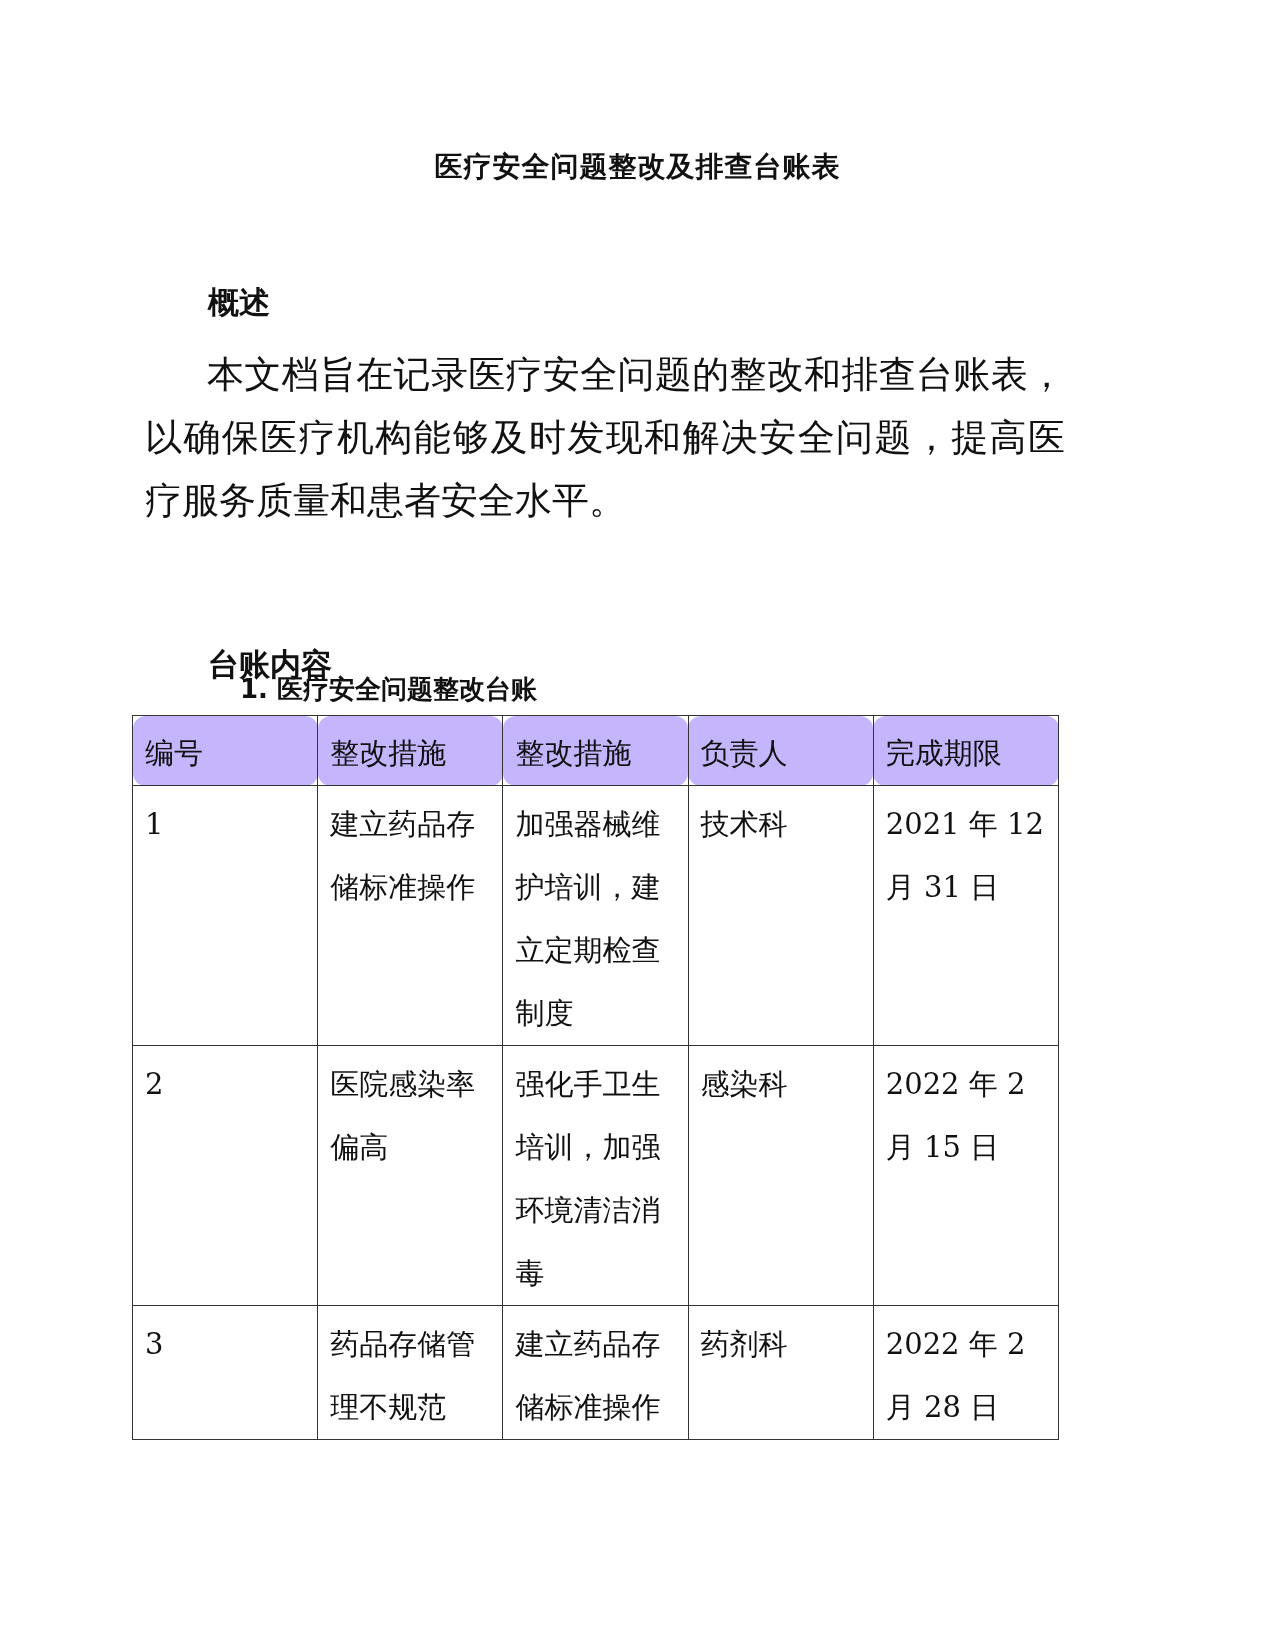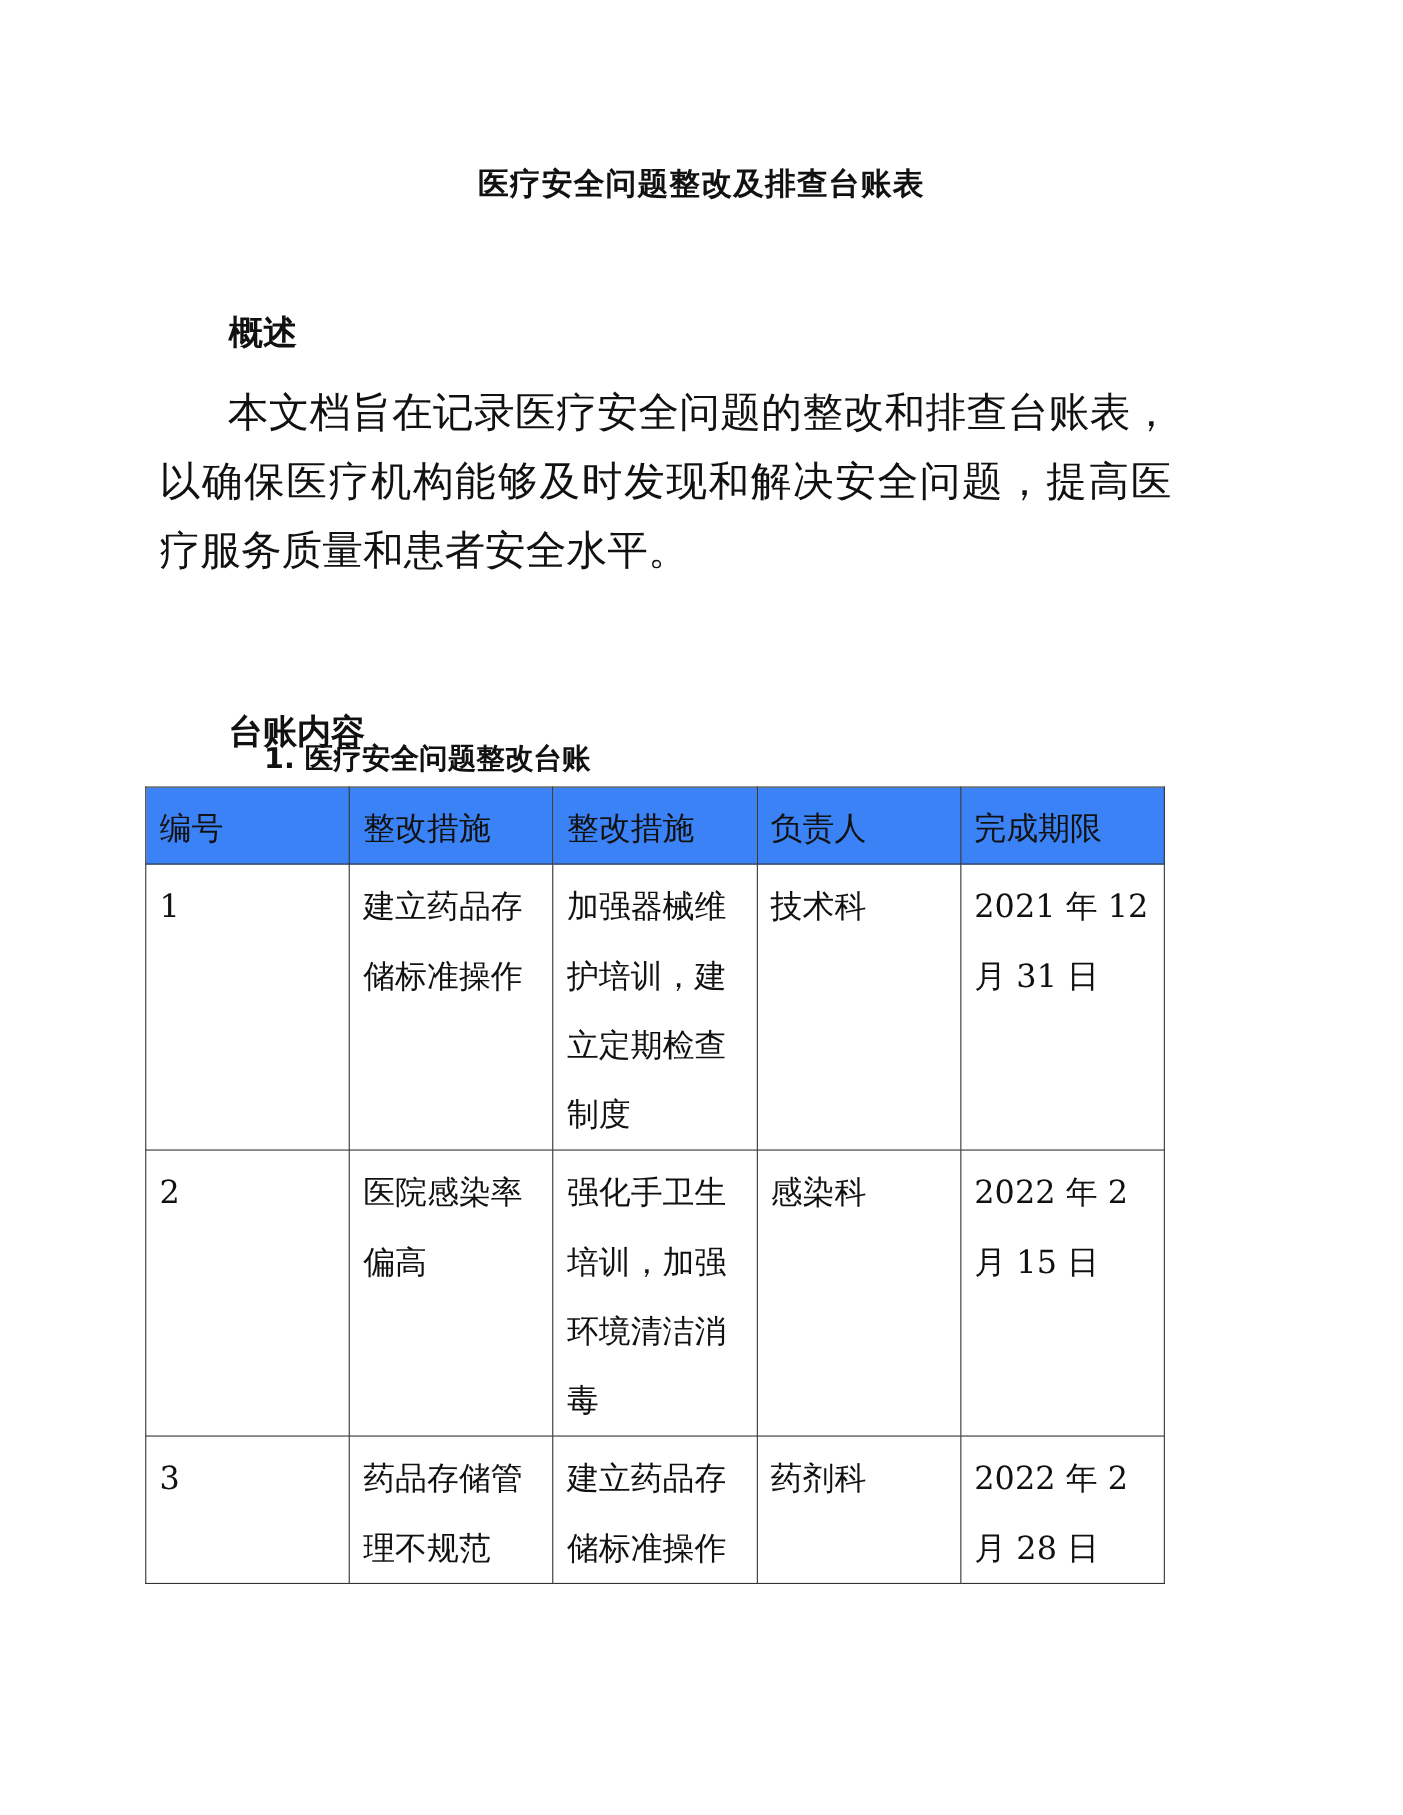--- a/index.html
+++ b/index.html
@@ -7,21 +7,21 @@
          font-family: "DejaVu Serif", "Liberation Serif", serif; color: #111; }
   .title { position: absolute; left: 0; width: 1275px; top: 148px; text-align: center;
            font-family: "DejaVu Sans", sans-serif; font-weight: bold; font-size: 28px; letter-spacing: 1px; }
   .h2 { position: absolute; left: 208px; font-family: "DejaVu Sans", sans-serif; font-weight: bold; font-size: 31px; }
   .h3 { position: absolute; left: 208px; font-family: "DejaVu Sans", sans-serif; font-weight: bold; font-size: 26px; margin-left: 32px; }
   .para { position: absolute; left: 145px; width: 920px; top: 343px; font-size: 37px; line-height: 63px;
           text-indent: 62px; text-align: justify; }
   table.ledger { position: absolute; left: 132px; top: 715px; width: 927px; border-collapse: collapse; table-layout: fixed; }
   table.ledger th, table.ledger td { border: 1.5px solid #333; vertical-align: top; text-align: left;
           font-weight: normal; font-size: 29px; line-height: 63px; padding: 7px 12px 0 12px; }
-  table.ledger th { background: #3b82f6; height: 56px; padding-top: 6px; }
+  table.ledger th { background: #c4b5fd; height: 56px; padding-top: 6px; border-radius: 13px; }
   table.ledger tr.r1 td, table.ledger tr.r2 td { height: 247px; }
   table.ledger tr.r3 td { height: 120px; }
 </style>
 </head>
 <body>
 
 <div class="title">医疗安全问题整改及排查台账表</div>
 
 <div class="h2" style="top:282px;">概述</div>
 <div class="para">本文档旨在记录医疗安全问题的整改和排查台账表，以确保医疗机构能够及时发现和解决安全问题，提高医疗服务质量和患者安全水平。</div>

